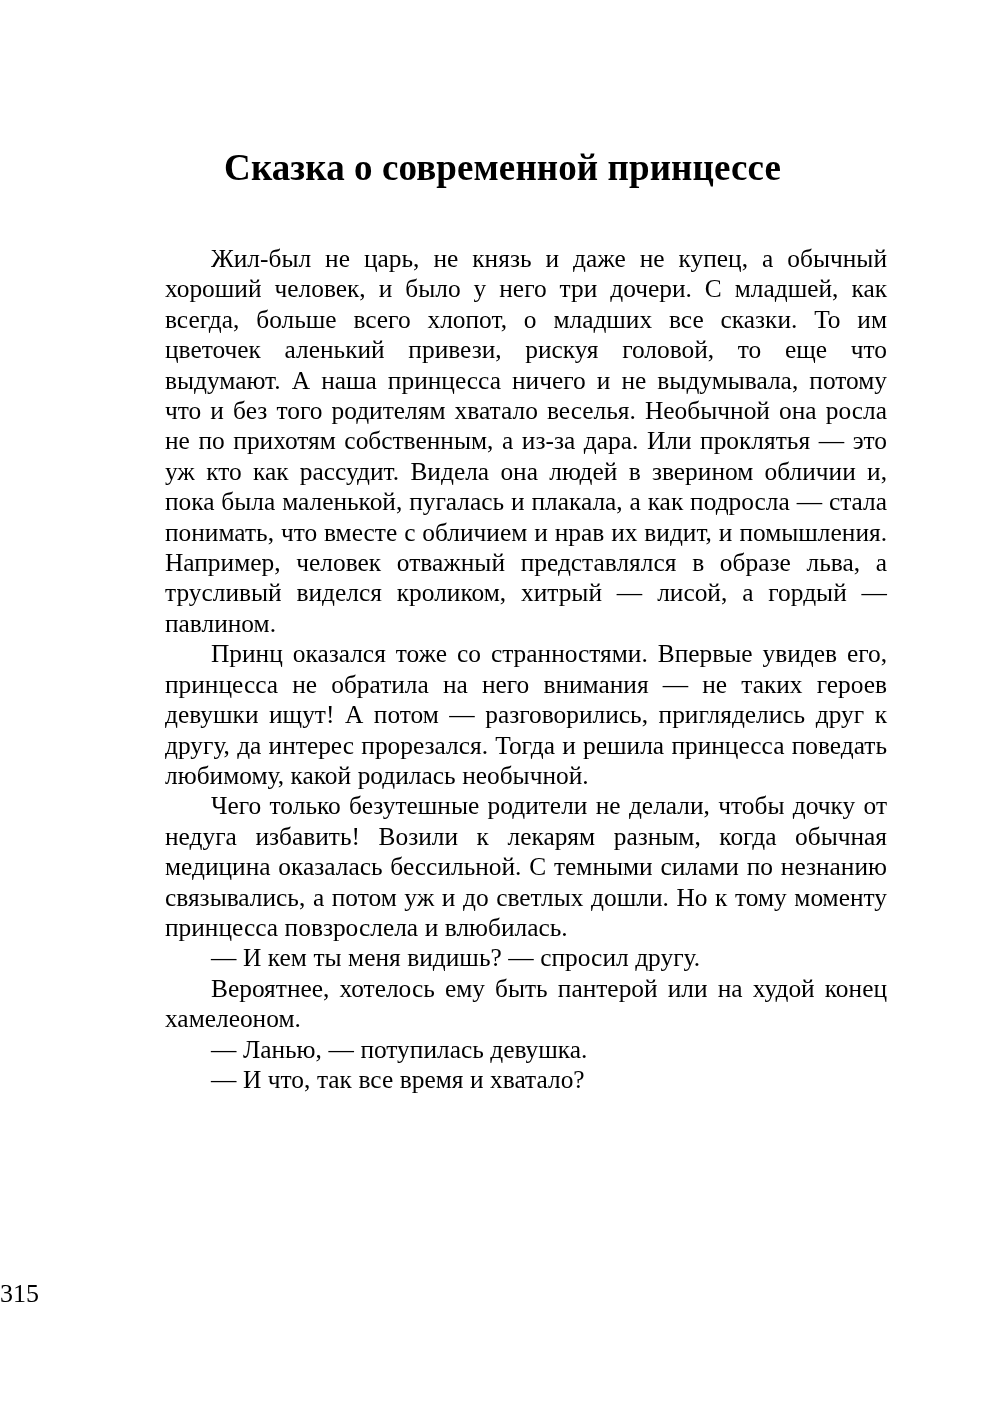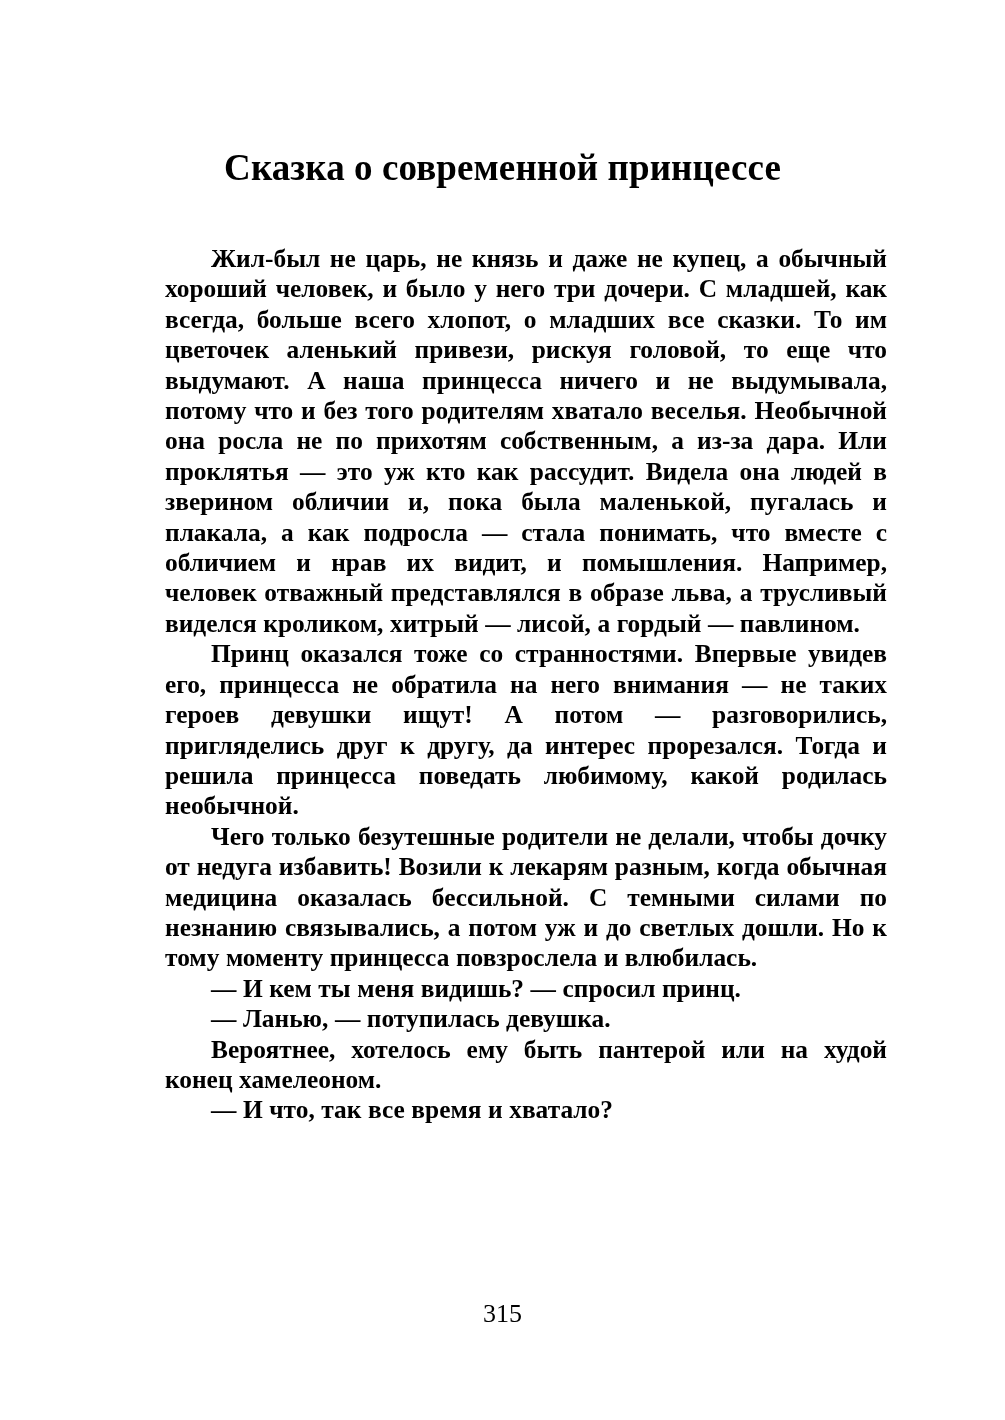--- a/index.html
+++ b/index.html
@@ -48,53 +48,51 @@
 
   .para {
     margin: 0;
     font-size: 25.4px;
     line-height: 30.4px;
     text-align: justify;
     text-justify: inter-word;
     text-indent: 46px;
     hyphens: manual;
     word-spacing: 0.2px;
-    font-weight: bold;
   }
 
   
   .para.dialogue {
     text-align: left;
     text-indent: 46px;
   }
 
   
   .folio {
     position: absolute;
     left: 0;
     right: 0;
     top: 1281px;
-    text-align: center;
+    text-align: left;
     font-size: 26px;
     line-height: 1;
-    margin-top: 20px;
   }
 </style>
 </head>
 <body>
 
 <div class="page">
 
   <h1 class="page-title">Сказка о современной принцессе</h1>
 
   <div class="text-block">
     <p class="para">Жил-был не царь, не князь и даже не купец, а обычный хороший человек, и было у него три дочери. С младшей, как всегда, больше всего хлопот, о младших все сказки. То им цветочек аленький привези, рискуя головой, то еще что выдумают. А наша принцесса ничего и не выдумывала, потому что и без того родителям хватало веселья. Необычной она росла не по прихотям собственным, а из-за дара. Или проклятья — это уж кто как рассудит. Видела она людей в зверином обличии и, пока была маленькой, пугалась и плакала, а как подросла — стала понимать, что вместе с обличием и нрав их видит, и помышления. Например, человек отважный представлялся в образе льва, а трусливый виделся кроликом, хитрый — лисой, а гордый — павлином.</p>
     <p class="para">Принц оказался тоже со странностями. Впервые увидев его, принцесса не обратила на него внимания — не таких героев девушки ищут! А потом — разговорились, пригляделись друг к другу, да интерес прорезался. Тогда и решила принцесса поведать любимому, какой родилась необычной.</p>
     <p class="para">Чего только безутешные родители не делали, чтобы дочку от недуга избавить! Возили к лекарям разным, когда обычная медицина оказалась бессильной. С темными силами по незнанию связывались, а потом уж и до светлых дошли. Но к тому моменту принцесса повзрослела и влюбилась.</p>
-    <p class="para dialogue">— И кем ты меня видишь? — спросил принц.</p>
+    <p class="para dialogue">— И кем ты меня видишь? — спросил другу.</p>
+    <p class="para">Вероятнее, хотелось ему быть пантерой или на худой конец хамелеоном.</p>
     <p class="para dialogue">— Ланью, — потупилась девушка.</p>
-    <p class="para">Вероятнее, хотелось ему быть пантерой или на худой конец хамелеоном.</p>
     <p class="para dialogue">— И что, так все время и хватало?</p>
   </div>
 
   <div class="folio">315</div>
 
 </div>
 
 </body></html>

